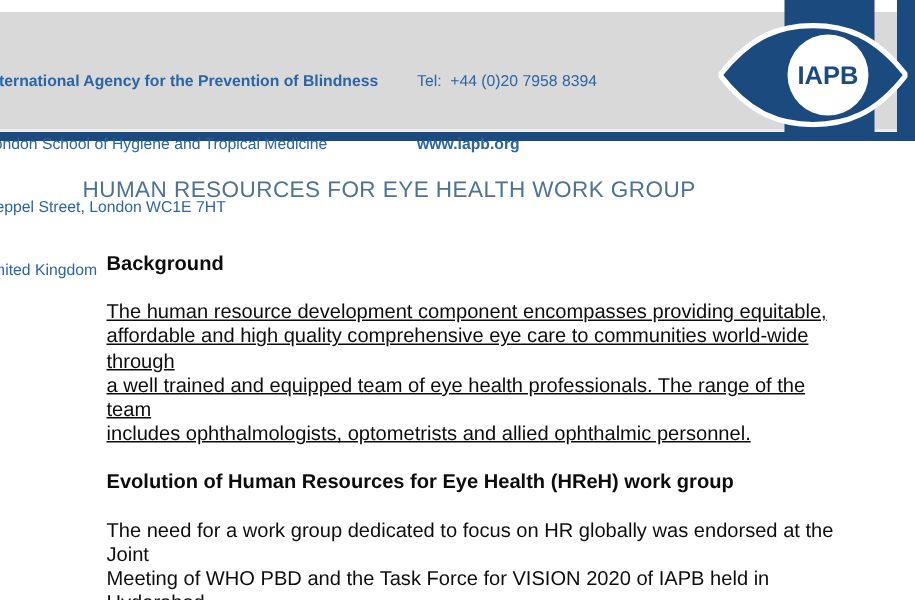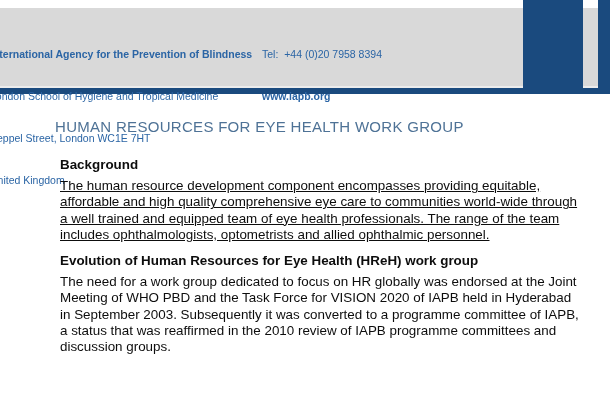--- a/index.html
+++ b/index.html
@@ -15,42 +15,42 @@
   .navy-rule  { position:absolute; left:0; top:88px; width:610px; height:6px;  background:#1a4a7e; }
   .bar { position:absolute; top:0; height:88px; background:#1a4a7e; }
   .bar-center { left:523px; width:60px; }
   .bar-right  { left:598px; width:12px; }
 
   .address {
     position:absolute; left:-10px; top:19px;
     color:#2b65a5; font-size:10.5px; line-height:14px; white-space:pre;
   }
   .contact {
-    position:absolute; left:262px; top:19px;
+    position:absolute; left:278px; top:19px;
     color:#2b65a5; font-size:10.5px; line-height:14px; white-space:pre;
   }
   .bold { font-weight:bold; }
 
   .eye-wrap { position:absolute; left:479px; top:15px; width:126px; height:70px; }
   .eye-wrap svg { display:block; width:126px; height:70px; }
   .eye-body   { fill:#1a4a7e; stroke:#ffffff; stroke-width:3.5; }
   .eye-iris   { fill:#ffffff; }
   .eye-text   { fill:#1a4a7e; font-family:"Liberation Sans", sans-serif;
                 font-weight:bold; font-size:17px; text-anchor:middle; }
 
   
   .doc-title {
     position:absolute; left:55px; top:118px;
     font-size:15px; color:#4e7296; letter-spacing:0.3px; white-space:pre;text-align:right;
   }
   .body-copy {
     position:absolute; left:55px; top:152px; width:530px;
     font-size:13.4px; line-height:16.2px; color:#0d0d0d;
   }
-  .para { white-space:pre-line; margin:5px; }
+  .para { white-space:pre-line; margin:16px; }
   .heading { font-weight:bold; }
   .gap-lg { margin-bottom:16px; }
   .gap-md { margin-bottom:10px;text-decoration:underline; }
 </style>
 </head>
 <body>
 
 <div class="page">
 
   <div class="band-gray"></div>
@@ -64,20 +64,27 @@
     <div>London School of Hygiene and Tropical Medicine</div>
     <div>Keppel Street, London WC1E 7HT</div>
     <div>United Kingdom</div>
   </div>
 
   <div class="contact">
     <div>Tel:  +44 (0)20 7958 8394</div>
     <div class="bold">www.iapb.org</div>
   </div>
 
+  <div class="eye-wrap">
+    <svg viewBox="0 0 126 70">
+      <path class="eye-body" d="M1,35 C22,8 42,2 63,2 C84,2 104,8 125,35 C104,62 84,68 63,68 C42,68 22,62 1,35 Z"></path>
+      <circle class="eye-iris" cx="73" cy="35" r="27"></circle>
+      <text class="eye-text" x="73" y="41">IAPB</text>
+    </svg>
+  </div>
 
   <div class="doc-title">HUMAN RESOURCES FOR EYE HEALTH WORK GROUP</div>
 
   <div class="body-copy">
     <div class="heading para">Background</div>
 
     <div class="para gap-md">The human resource development component encompasses providing equitable,
 affordable and high quality comprehensive eye care to communities world-wide through
 a well trained and equipped team of eye health professionals. The range of the team
 includes ophthalmologists, optometrists and allied ophthalmic personnel.</div>

